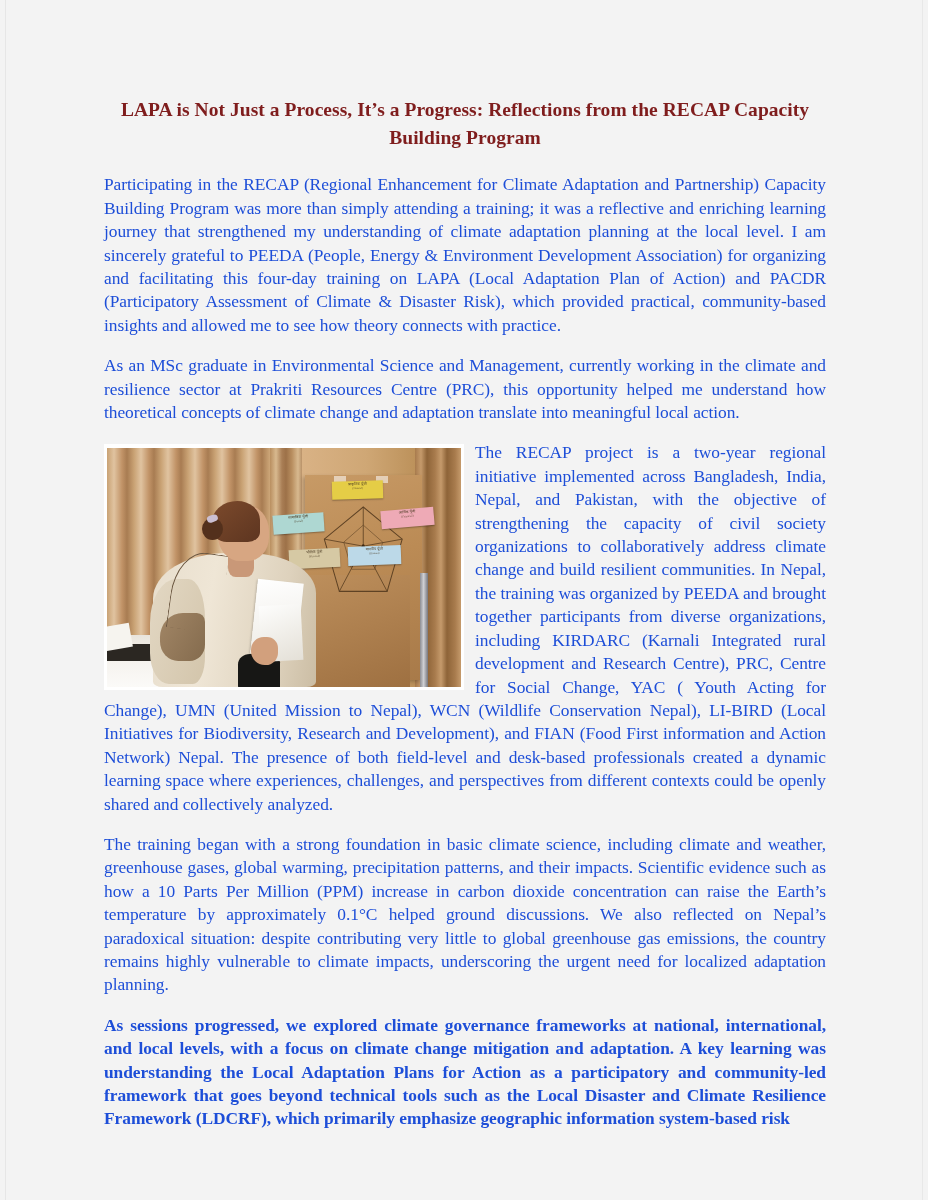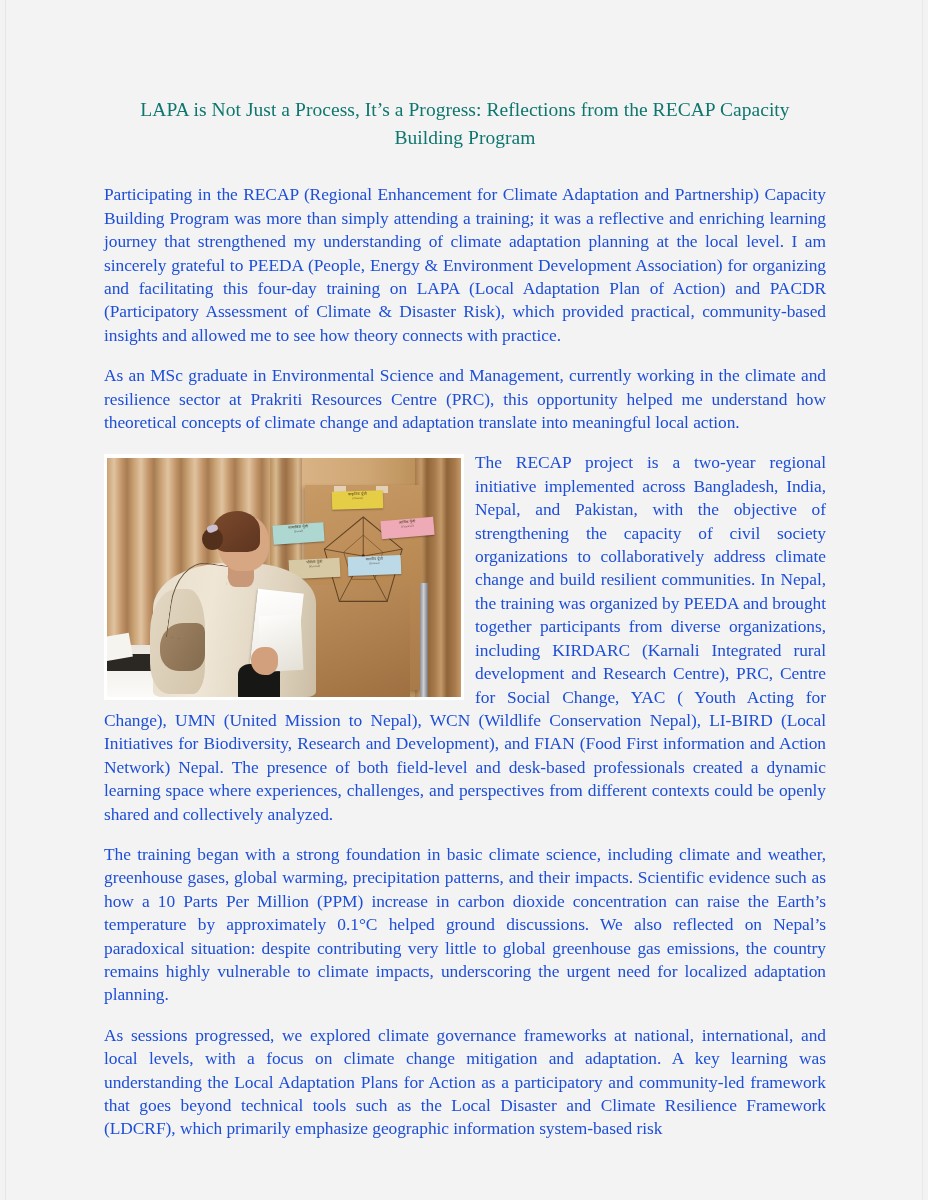--- a/index.html
+++ b/index.html
@@ -37,39 +37,39 @@
 
   .content {
     position: absolute;
     left: 104px;
     top: 96px;
     width: 722px;
   }
 
   .doc-title {
     font-size: 19.5px;
-    font-weight: normal;
+    font-weight: bold;
     text-align: center;
     line-height: 1.42;
-    color: #0f766e;
+    color: #7f1d1d;
     letter-spacing: 0.05px;
-    margin: 0 0 32px 0;
+    margin: 0 0 22px 0;
     padding: 0 14px;
   }
 
   p.body-text {
     font-size: 17.4px;
     line-height: 1.345;
     text-align: justify;
     color: #1d4ed8;
     margin: 0 0 17px 0;
     text-justify: inter-word;
     letter-spacing: -0.05px;
   }
-  p.body-text:last-child { margin-bottom: 18px; }
+  p.body-text:last-child { margin-bottom: 18px; font-weight: bold; }
 
   .para-gap { margin-top: 20px; }
 
   
   .photo-figure {
     float: left;
     width: 360px;
     height: 246px;
     margin: 3px 11px 2px 0;
     position: relative;

